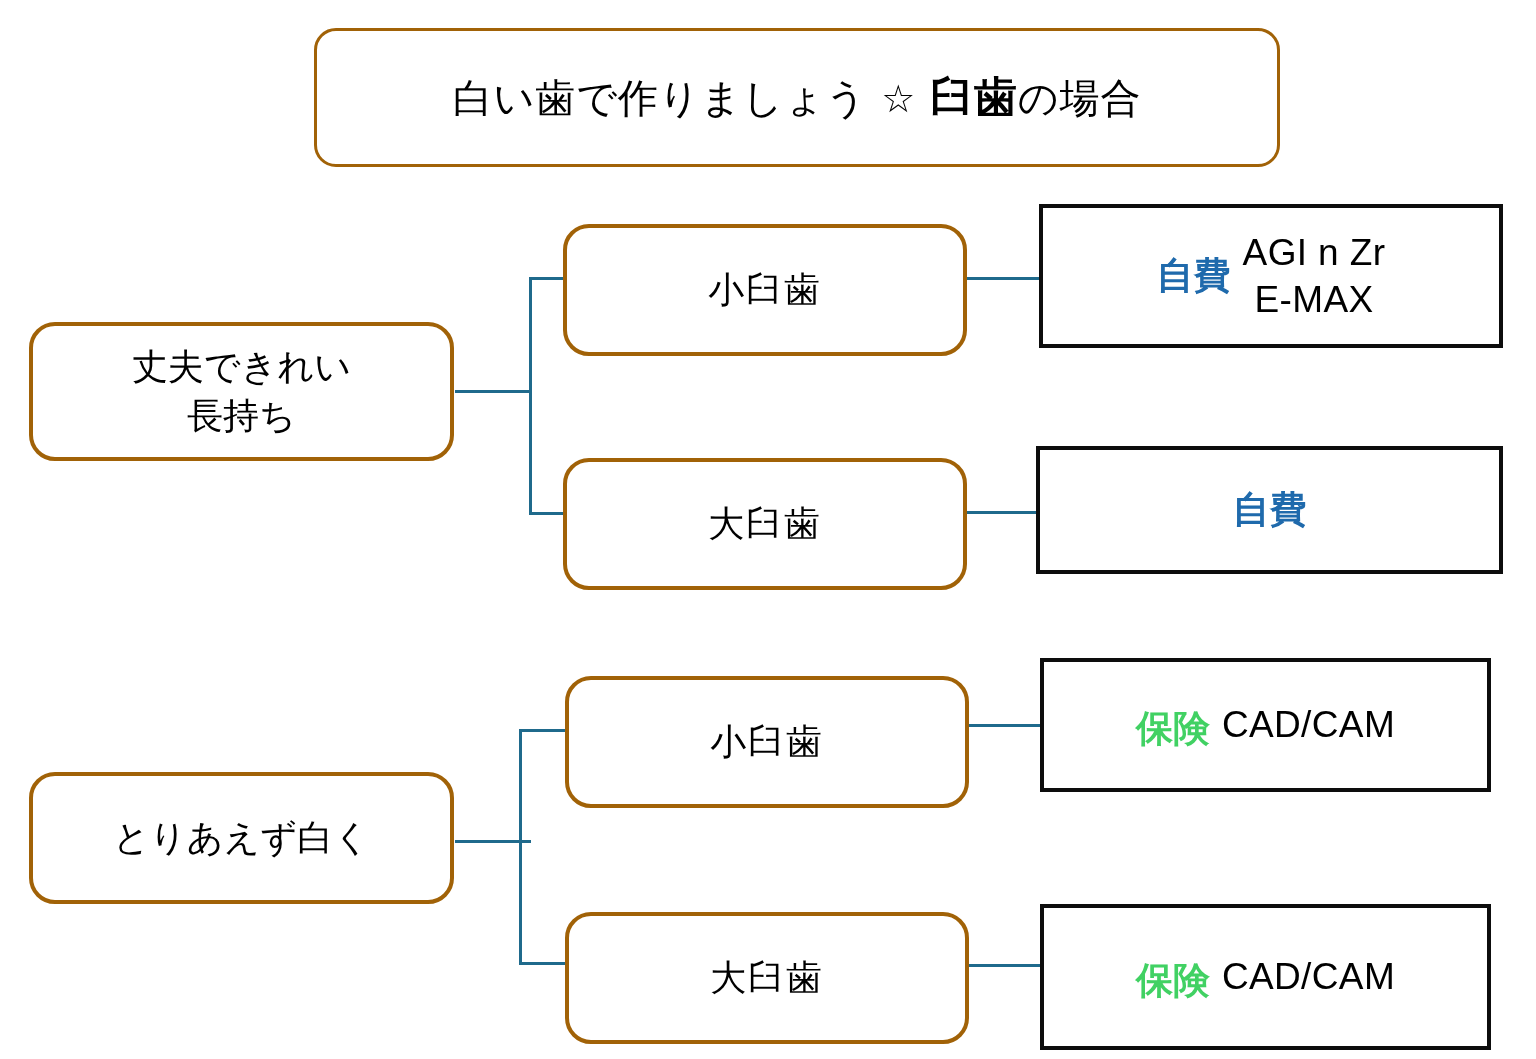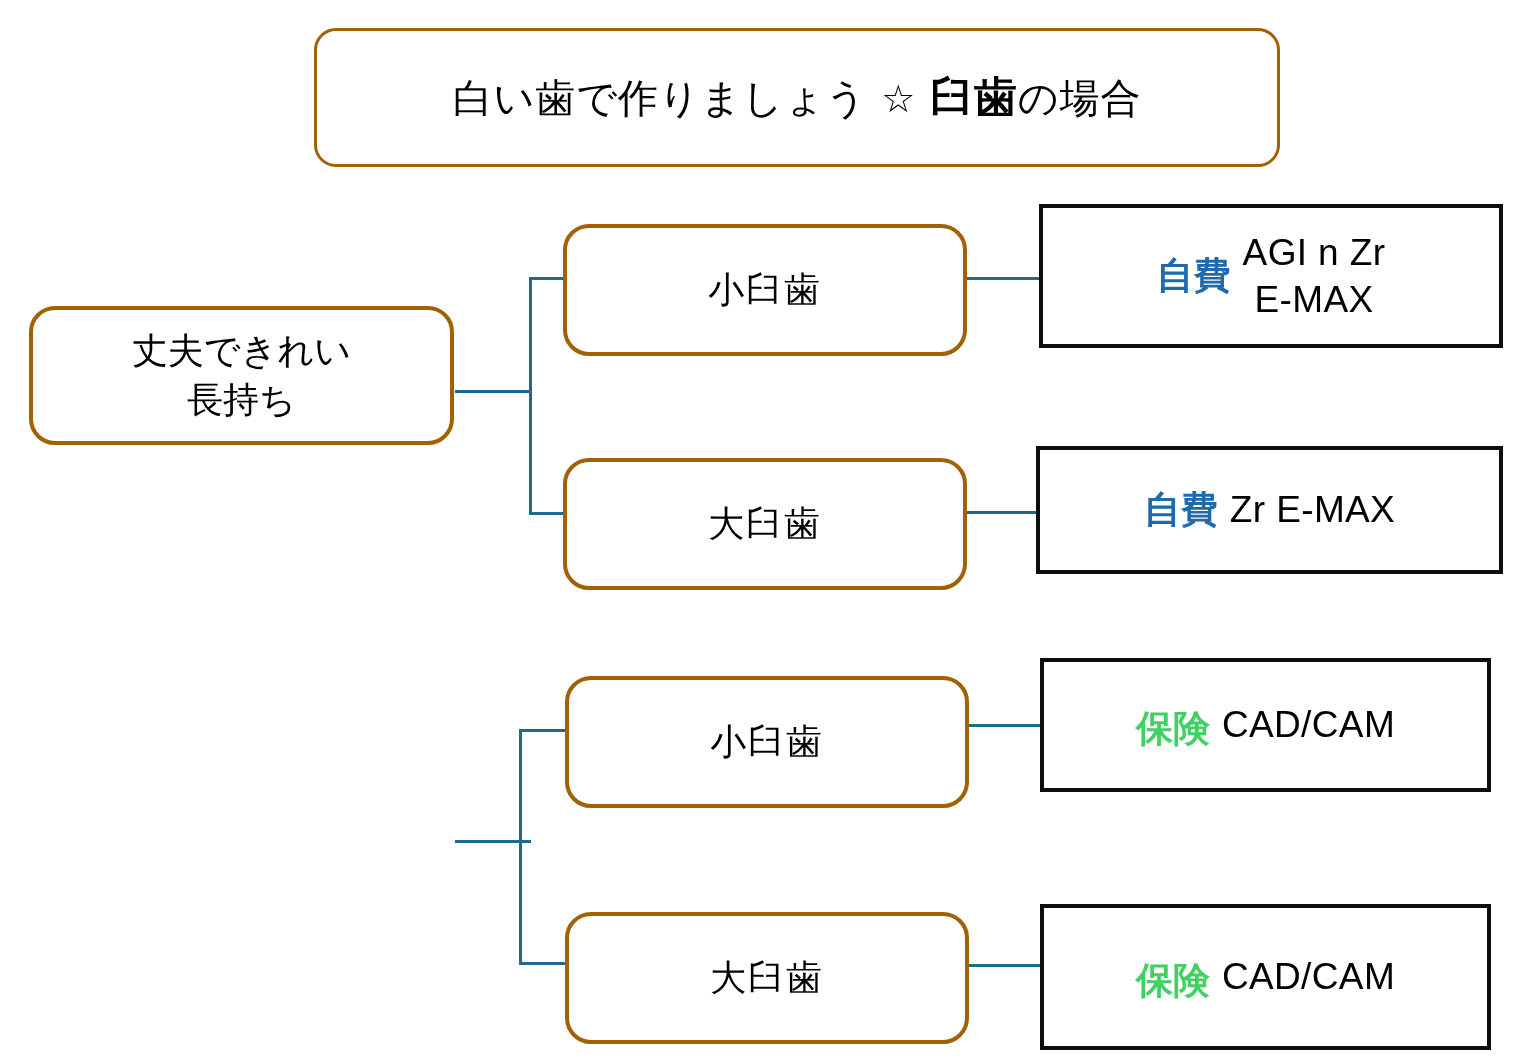--- a/index.html
+++ b/index.html
@@ -65,21 +65,21 @@
   
   .root-box {
     left: 29px;
     width: 425px;
   }
   .root-text {
     font-size: 36px;
     line-height: 1.35;
     white-space: pre-line;
   }
-  #root-box-1 { top: 306px; height: 139px; }
+  #root-box-1 { top: 322px; height: 139px; }
   #root-box-2 { top: 772px; height: 132px; }
 
   
   .mid-box {
     width: 404px;
     height: 132px;
   }
   .mid-text {
     font-size: 36px;
     letter-spacing: 0.05em;
@@ -162,24 +162,26 @@
     <div class="res-inner">
       <span class="tag tag-jihi">自費</span>
       <span class="material">AGI n  Zr
 E-MAX</span>
     </div>
   </div>
 
   <div class="box squared res-box" id="res-box-2">
     <div class="res-inner">
       <span class="tag tag-jihi">自費</span>
-      <span class="material">Zr E-MAX</span>
-    </div>
-  </div>
-
+    </div>
+  </div>
+
+  <div class="box rounded root-box" id="root-box-2">
+    <div class="root-text">とりあえず白く</div>
+  </div>
 
   <div class="conn conn-h" style="left:455px; top:840px; width:76px;"></div>
   <div class="conn conn-v" style="left:519px; top:729px; height:236px;"></div>
   <div class="conn conn-h" style="left:519px; top:729px; width:48px;"></div>
   <div class="conn conn-h" style="left:519px; top:962px; width:48px;"></div>
   <div class="conn conn-h" style="left:968px; top:724px; width:74px;"></div>
   <div class="conn conn-h" style="left:968px; top:964px; width:74px;"></div>
 
   <div class="box rounded mid-box" id="mid-box-3">
     <div class="mid-text">小臼歯</div>

